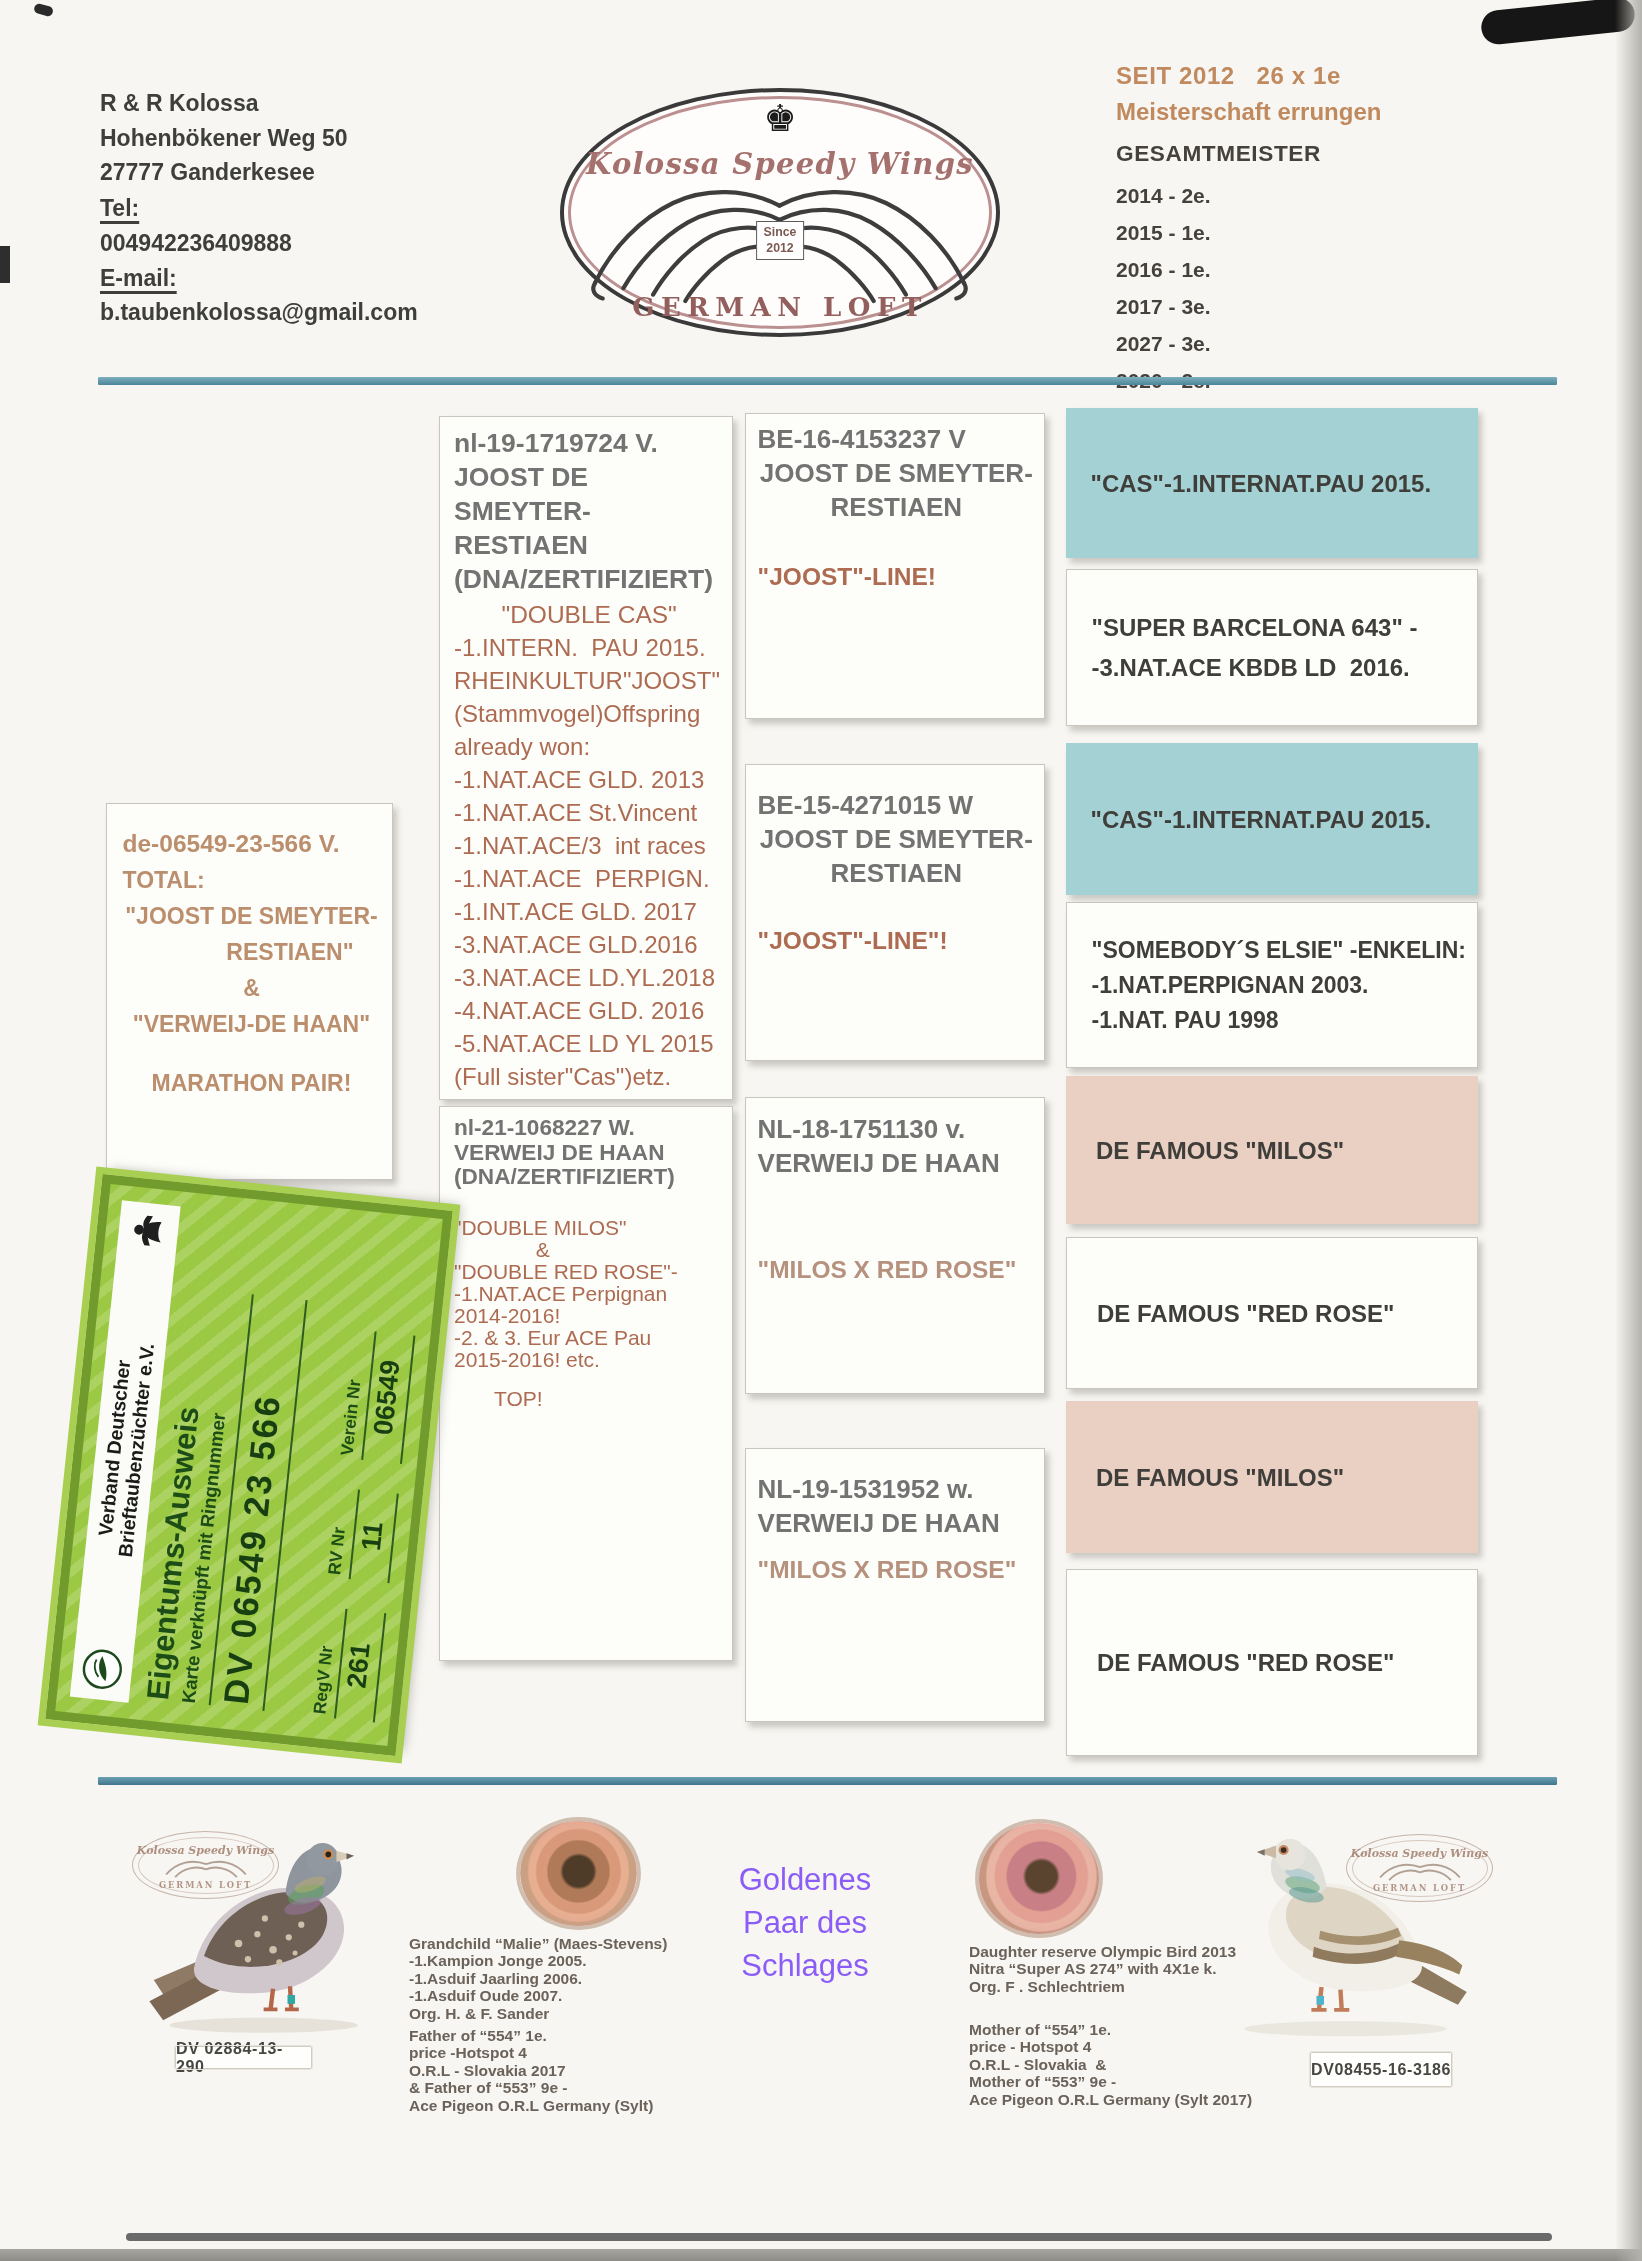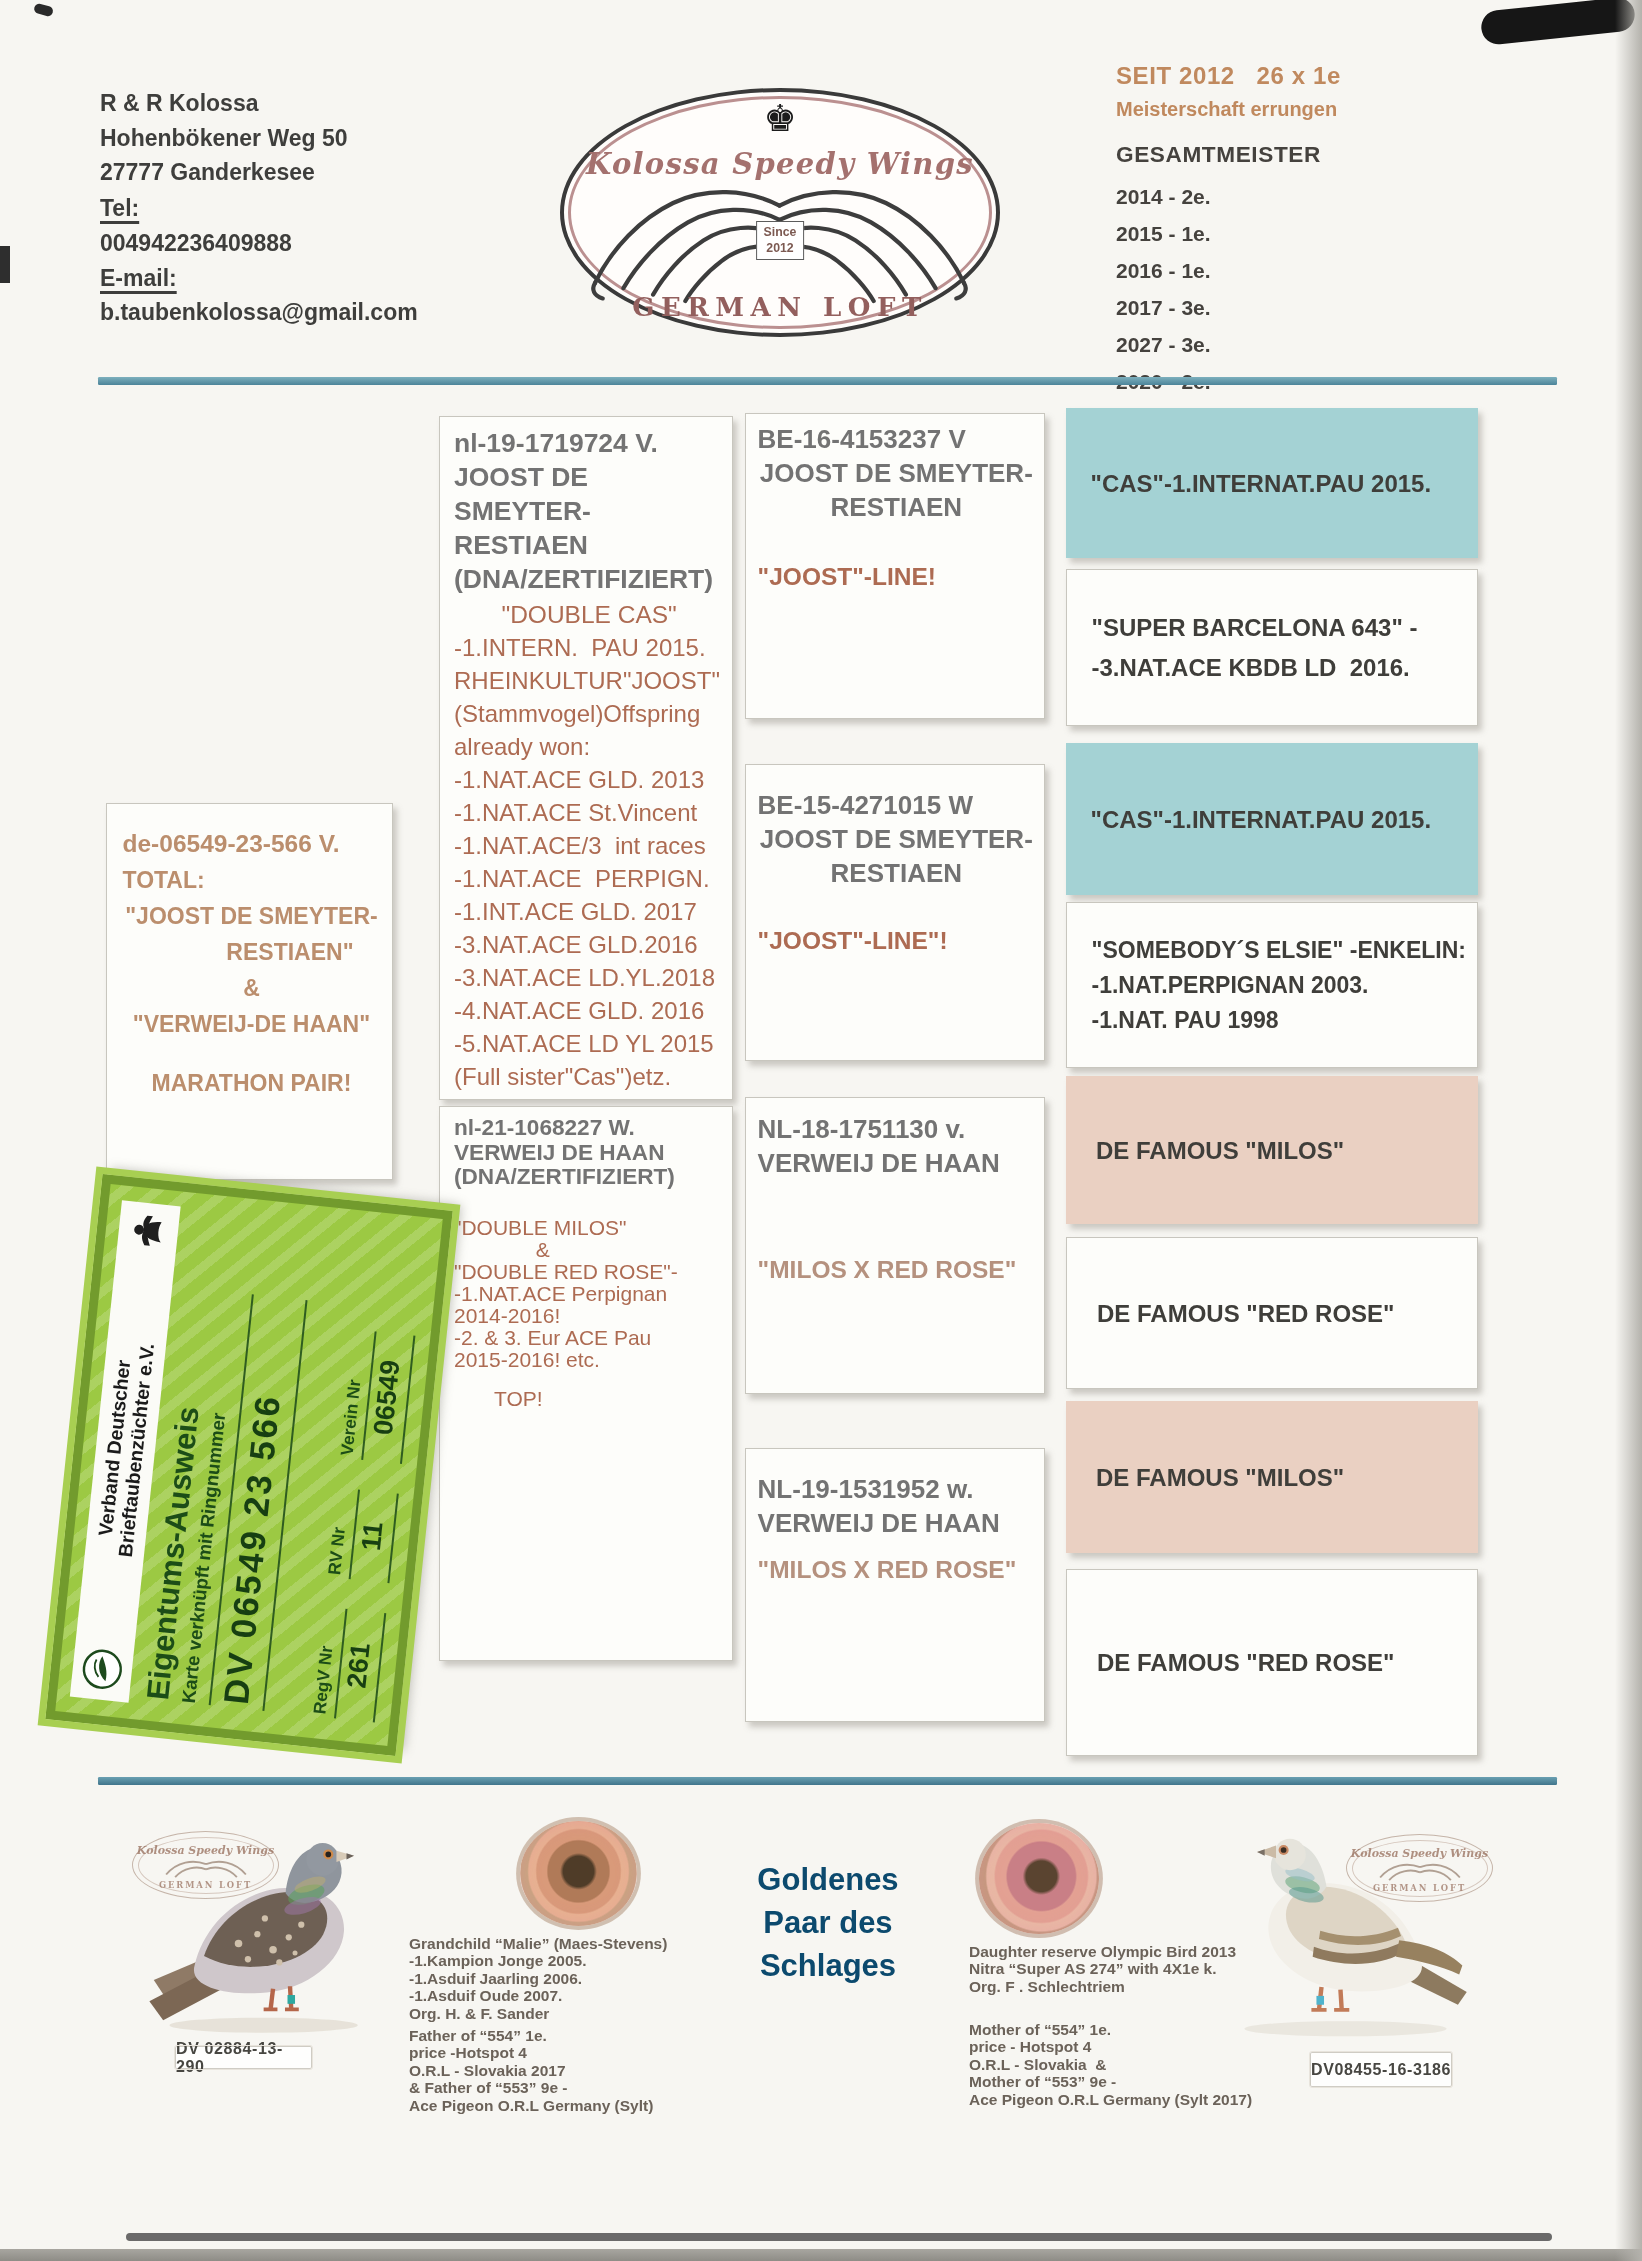--- a/index.html
+++ b/index.html
@@ -16,21 +16,21 @@
   .logo-outer { position:absolute; inset:0; border:4.5px solid #3a3a3a; border-radius:50%; background:#fffdfb; }
   .logo-inner { position:absolute; inset:7.7px; border:3.2px solid #bb9090; border-radius:50%; }
   .logo-crown { position:absolute; top:11.6px; width:100%; text-align:center; font-size:37px; color:#1c1c1c; line-height:1; }
   .logo-name { position:absolute; top:59px; width:100%; text-align:center; font-family:"DejaVu Serif",serif; font-style:italic; font-weight:bold; font-size:29px; color:#a4716e; letter-spacing:1.3px; }
   .logo-wings { position:absolute; left:26px; top:98px; }
   .logo-since { position:absolute; left:50%; top:133px; transform:translateX(-50%); border:1.9px double #5c5c5c; background:#fff; padding:3.2px 6.5px; font-size:12.3px; font-weight:bold; color:#7c5a52; text-align:center; line-height:1.25; }
   .logo-loft { position:absolute; bottom:15.5px; width:100%; text-align:center; font-family:"DejaVu Serif",serif; font-weight:bold; font-size:26px; color:#935f5d; letter-spacing:6.5px; }
 
   .ach { position:absolute; left:1116px; top:62px; width:361px; text-align:left; }
   .ach-l1 { font-size:24px; font-weight:bold; color:#c0895e; letter-spacing:0.6px; margin-bottom:7.7px; }
-  .ach-l2 { font-size:20px; font-weight:bold; color:#c0895e; margin-bottom:21px; }
+  .ach-l2 { font-size:24px; font-weight:bold; color:#c0895e; margin-bottom:15px; }
   .ach-l3 { font-size:22.6px; font-weight:bold; color:#45423e; letter-spacing:0.6px; margin-bottom:10.3px; }
   .ach-year { font-size:21px; font-weight:bold; color:#45423e; line-height:37px; }
 
   .sep { position:absolute; left:98px; width:1459px; height:7.7px; background:linear-gradient(#7db0bd,#4c8499); border-radius:1.3px; }
 
   
   .pbox { position:absolute; background:#fdfdfa; border:1.3px solid #c8c6be; box-shadow:3.9px 4.5px 5.8px rgba(120,115,105,.35); }
   .teal { background:#a4d2d4; border:none; }
   .pink { background:#ead0c2; border:none; }
   .dark { color:#737373; }
@@ -63,21 +63,21 @@
   .cf-value { font-size:27px; font-weight:bold; color:#173f12; border-top:2.6px solid #2f5d20; border-bottom:2.6px solid #2f5d20; padding:2.6px 6.5px 3.9px 6.5px; text-align:center; }
 
   
   .ghostlogo { position:absolute; width:147px; height:68px; border:1.9px solid rgba(140,105,85,.55); border-radius:50%; opacity:.85; }
   .ghost-in { position:absolute; inset:4.5px; border:1.3px solid rgba(150,110,90,.4); border-radius:50%; }
   .ghost-name { position:absolute; top:11.6px; width:100%; text-align:center; font-family:"DejaVu Serif",serif; font-style:italic; font-size:11px; font-weight:bold; color:rgba(140,95,75,.8); }
   .ghost-loft { position:absolute; bottom:7.7px; width:100%; text-align:center; font-family:"DejaVu Serif",serif; font-size:8.4px; font-weight:bold; letter-spacing:1.9px; color:rgba(140,95,75,.75); }
   .eye { border-radius:50%; }
   .btxt { position:absolute; font-size:15.5px; font-weight:bold; color:#6b6259; line-height:17.4px; }
   .ringlabel { position:absolute; border:1.3px solid #cfccc4; outline:0.6px solid #e8e4dc; background:rgba(255,255,255,.85); display:flex; align-items:center; justify-content:center; font-size:16px; font-weight:bold; color:#474641; letter-spacing:0.6px; border-radius:1.9px; }
-  .goldenes { position:absolute; left:731px; top:1858px; width:194px; text-align:center; font-size:31px; font-weight:bold; color:#0c4a6e; line-height:43px; }
+  .goldenes { position:absolute; left:708px; top:1858px; width:194px; text-align:center; font-size:31px; font-weight:normal; color:#8b5cf6; line-height:43px; }
 </style>
 </head>
 <body>
 
 <div class="c-line" style="top:90px">R &amp; R Kolossa</div>
 <div class="c-line" style="top:125px">Hohenbökener Weg 50</div>
 <div class="c-line" style="top:159px">27777 Ganderkesee</div>
 <div class="c-line c-underline" style="top:195px">Tel:</div>
 <div class="c-line" style="top:230px">004942236409888</div>
 <div class="c-line c-underline" style="top:265px">E-mail:</div>

